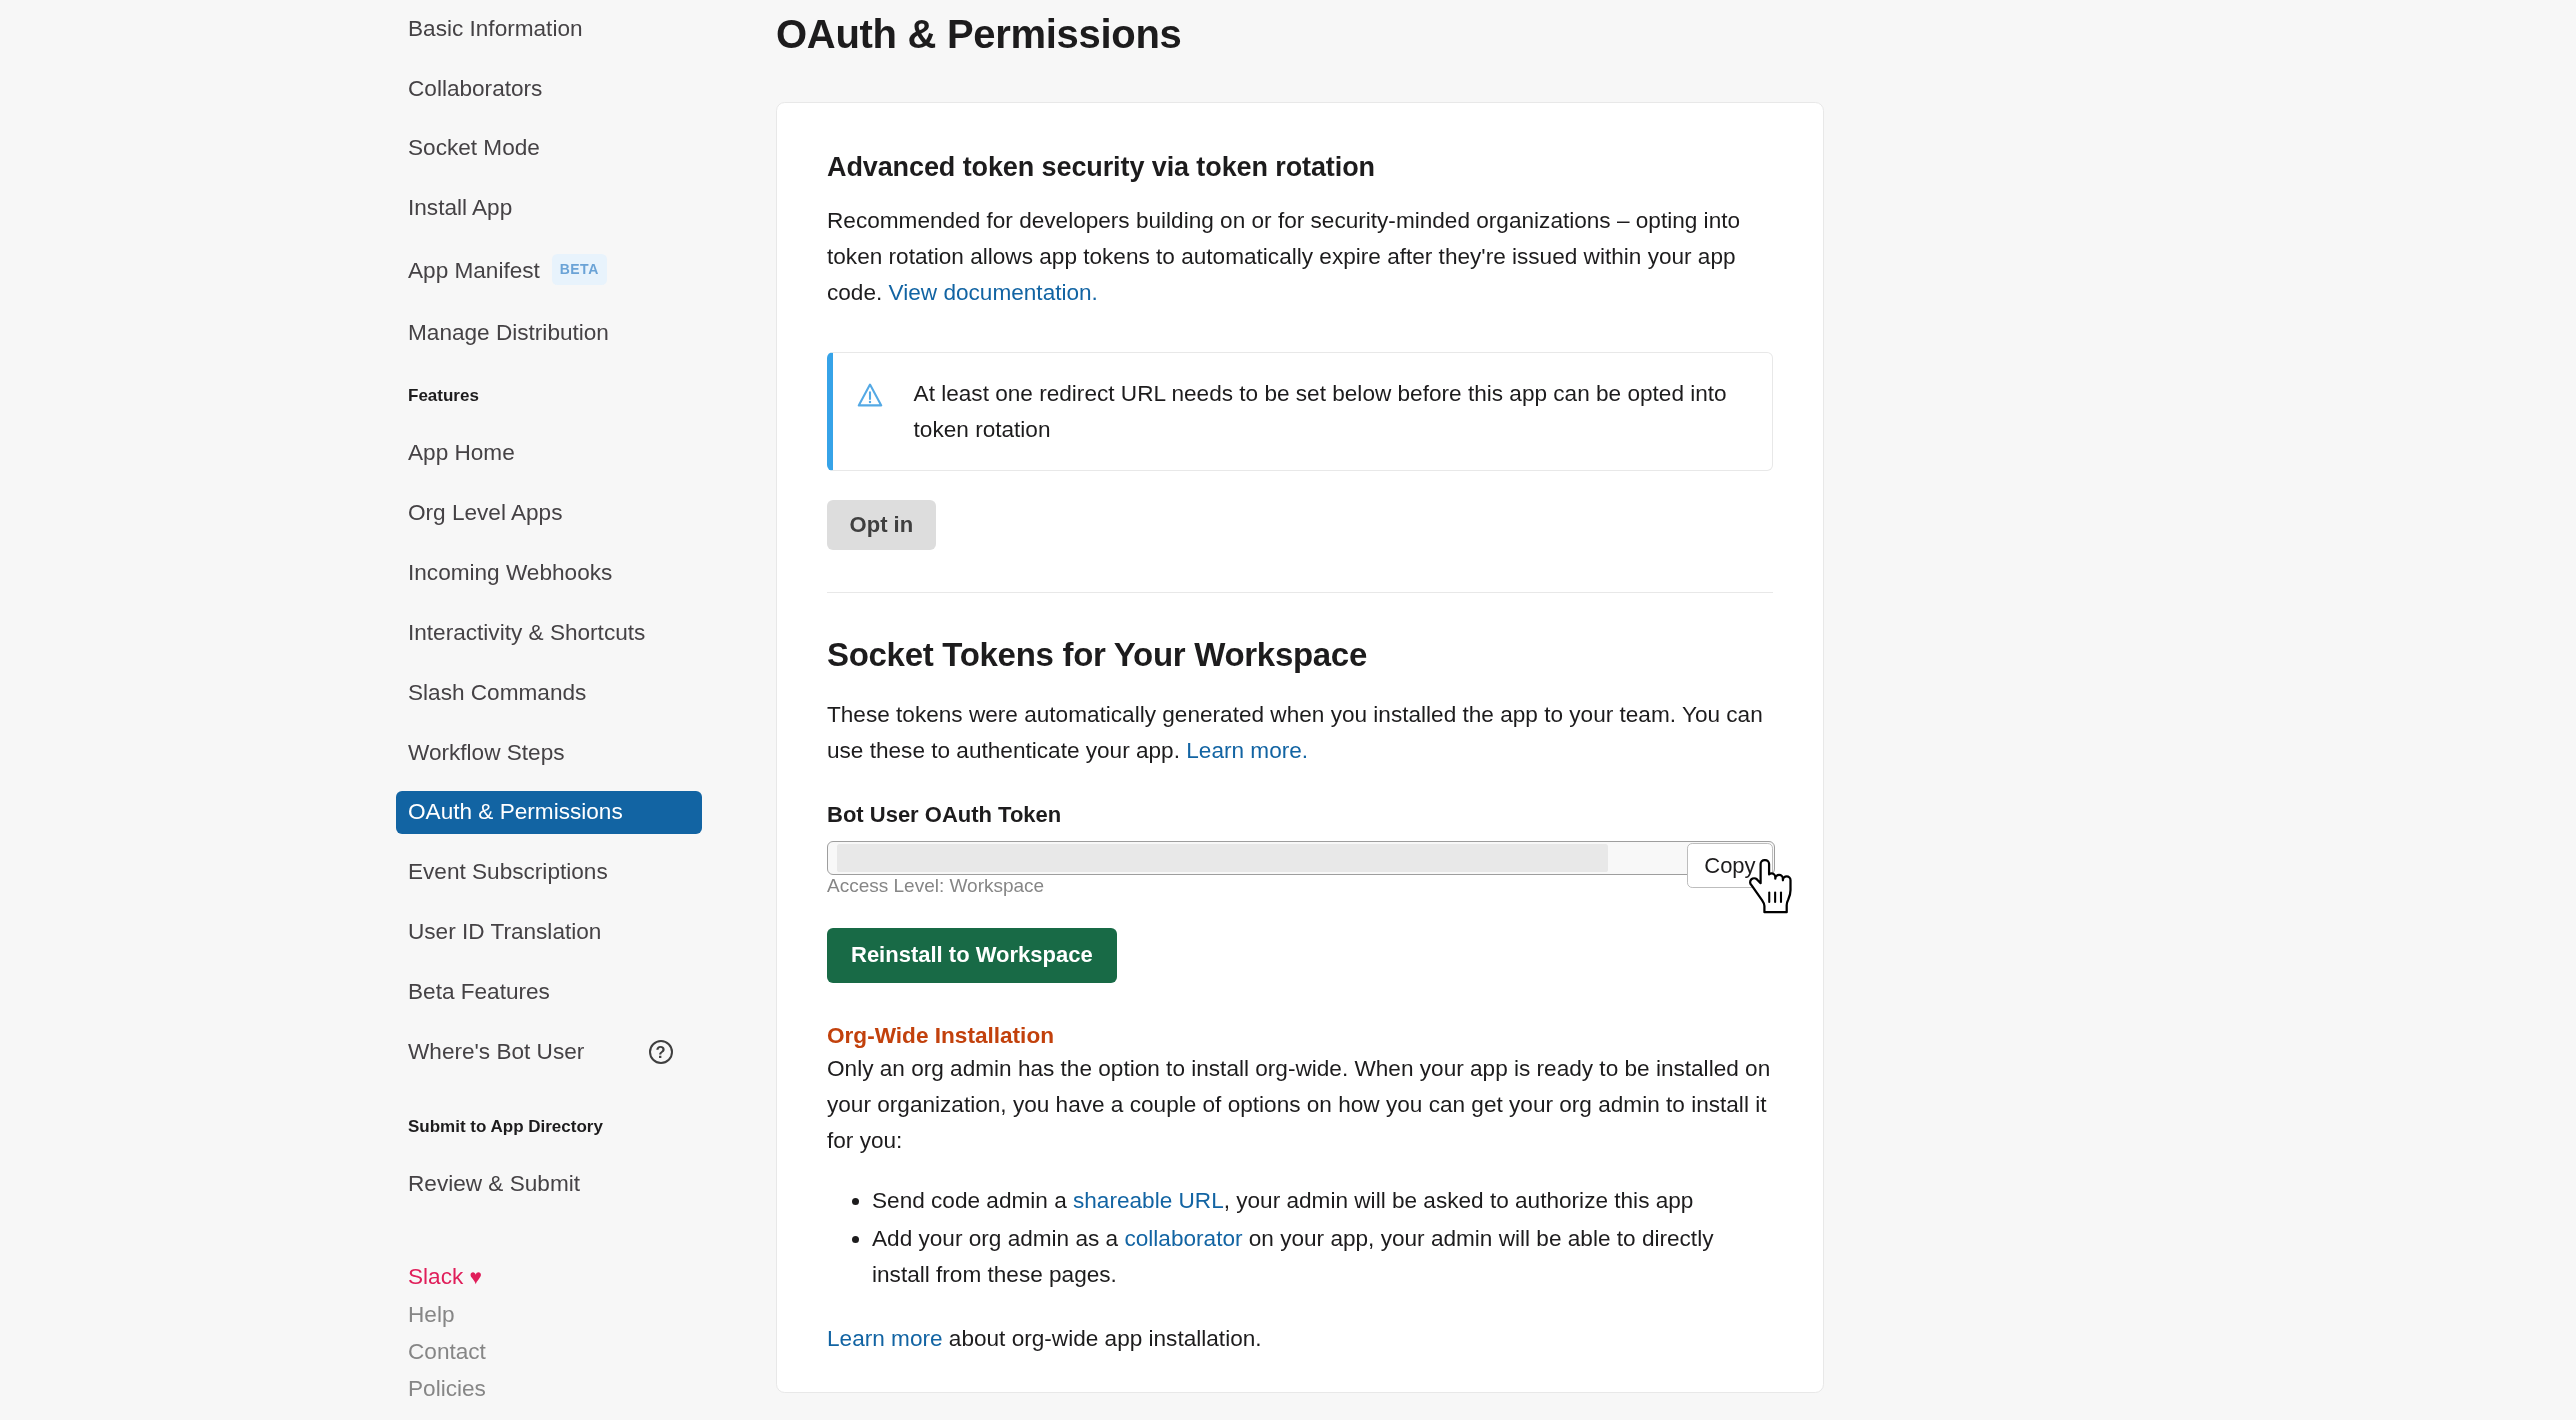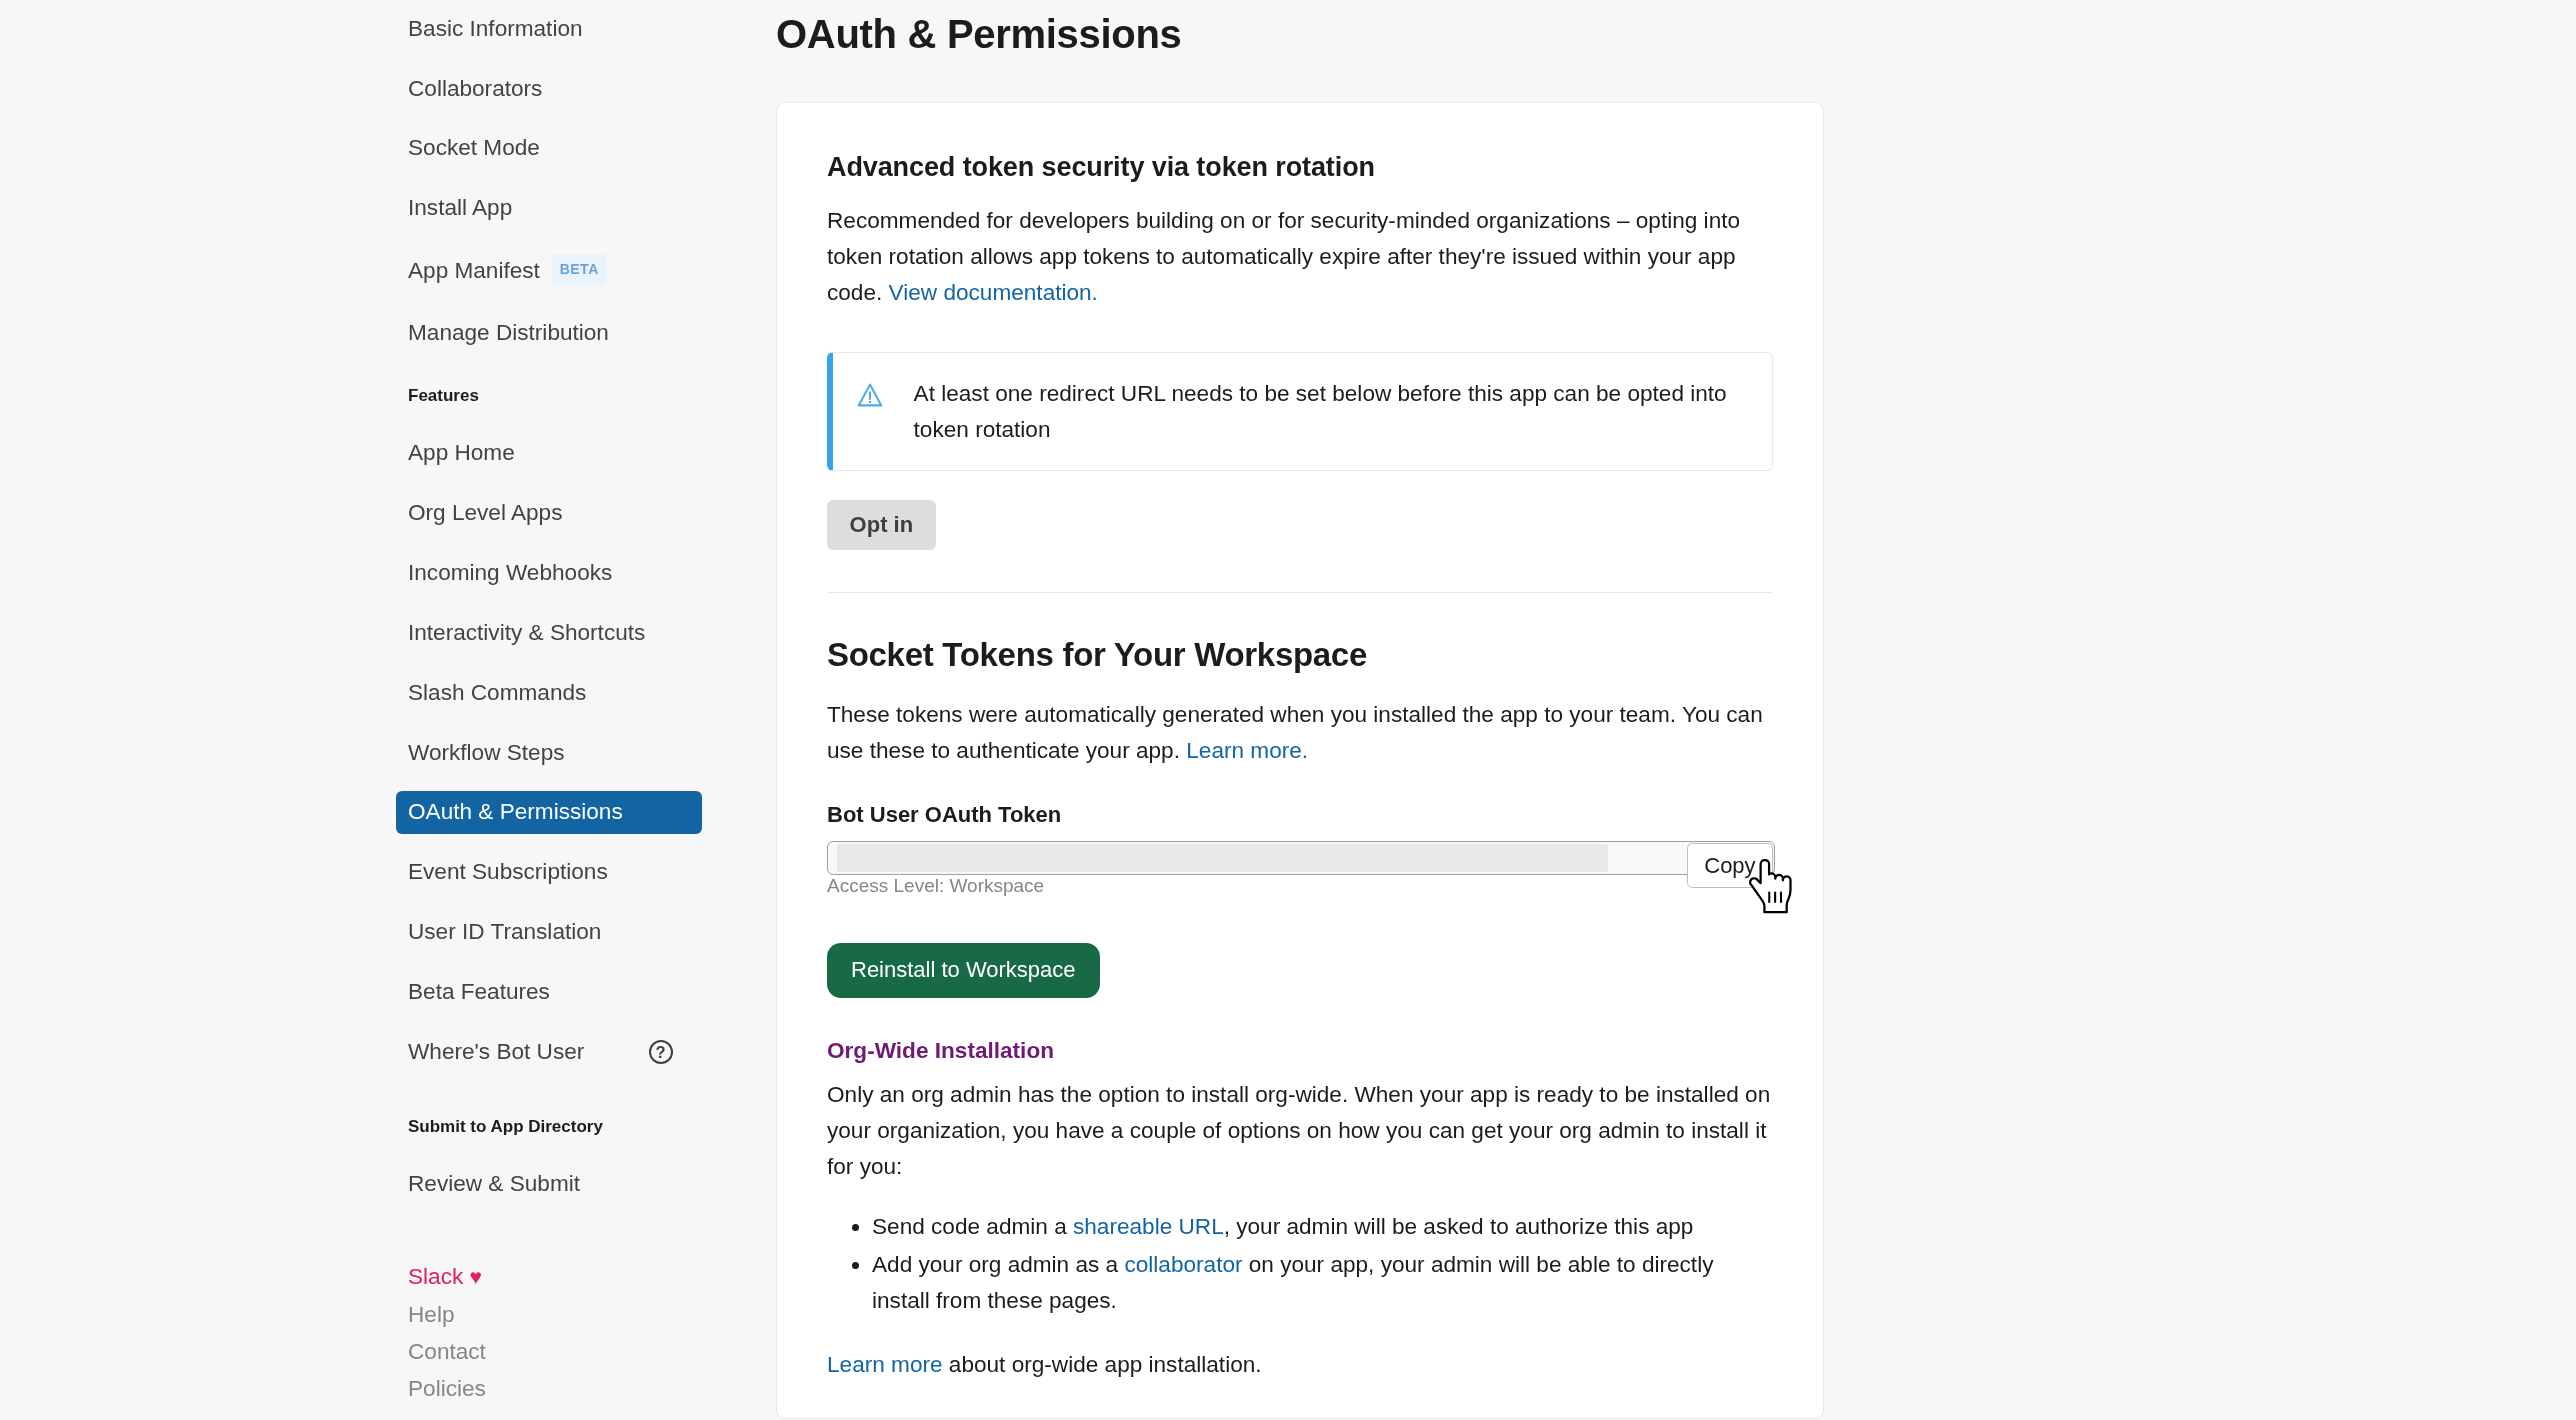--- a/index.html
+++ b/index.html
@@ -218,38 +218,38 @@
     font-size: 22px;
     color: #1d1c1d;
     padding: 0 16.5px;
     cursor: pointer;
   }
   .subtle {
     font-size: 19px;
     color: #868686;
   }
   .btn-green {
-    margin-top: 46px;
+    margin-top: 31px;
     display: inline-block;
     background: #186a46;
     border: none;
-    border-radius: 14px;
+    border-radius: 6px;
     font-family: "Liberation Sans", sans-serif;
     font-size: 22px;
-    font-weight: normal;
+    font-weight: bold;
     color: #ffffff;
     padding: 14.8px 24px;
     cursor: pointer;
   }
   .sub-head {
     font-size: 22.6px;
     font-weight: bold;
-    color: #701a75;
+    color: #c2410c;
     margin-top: 40px;
-    margin-bottom: 13px;
+    margin-bottom: 2px;
   }
   ul.bullets {
     margin: 24px 0 0 45px;
   }
   ul.bullets li {
     font-size: 22.6px;
     line-height: 36px;
     color: #1d1c1d;
     margin-bottom: 1.7px;
   }

